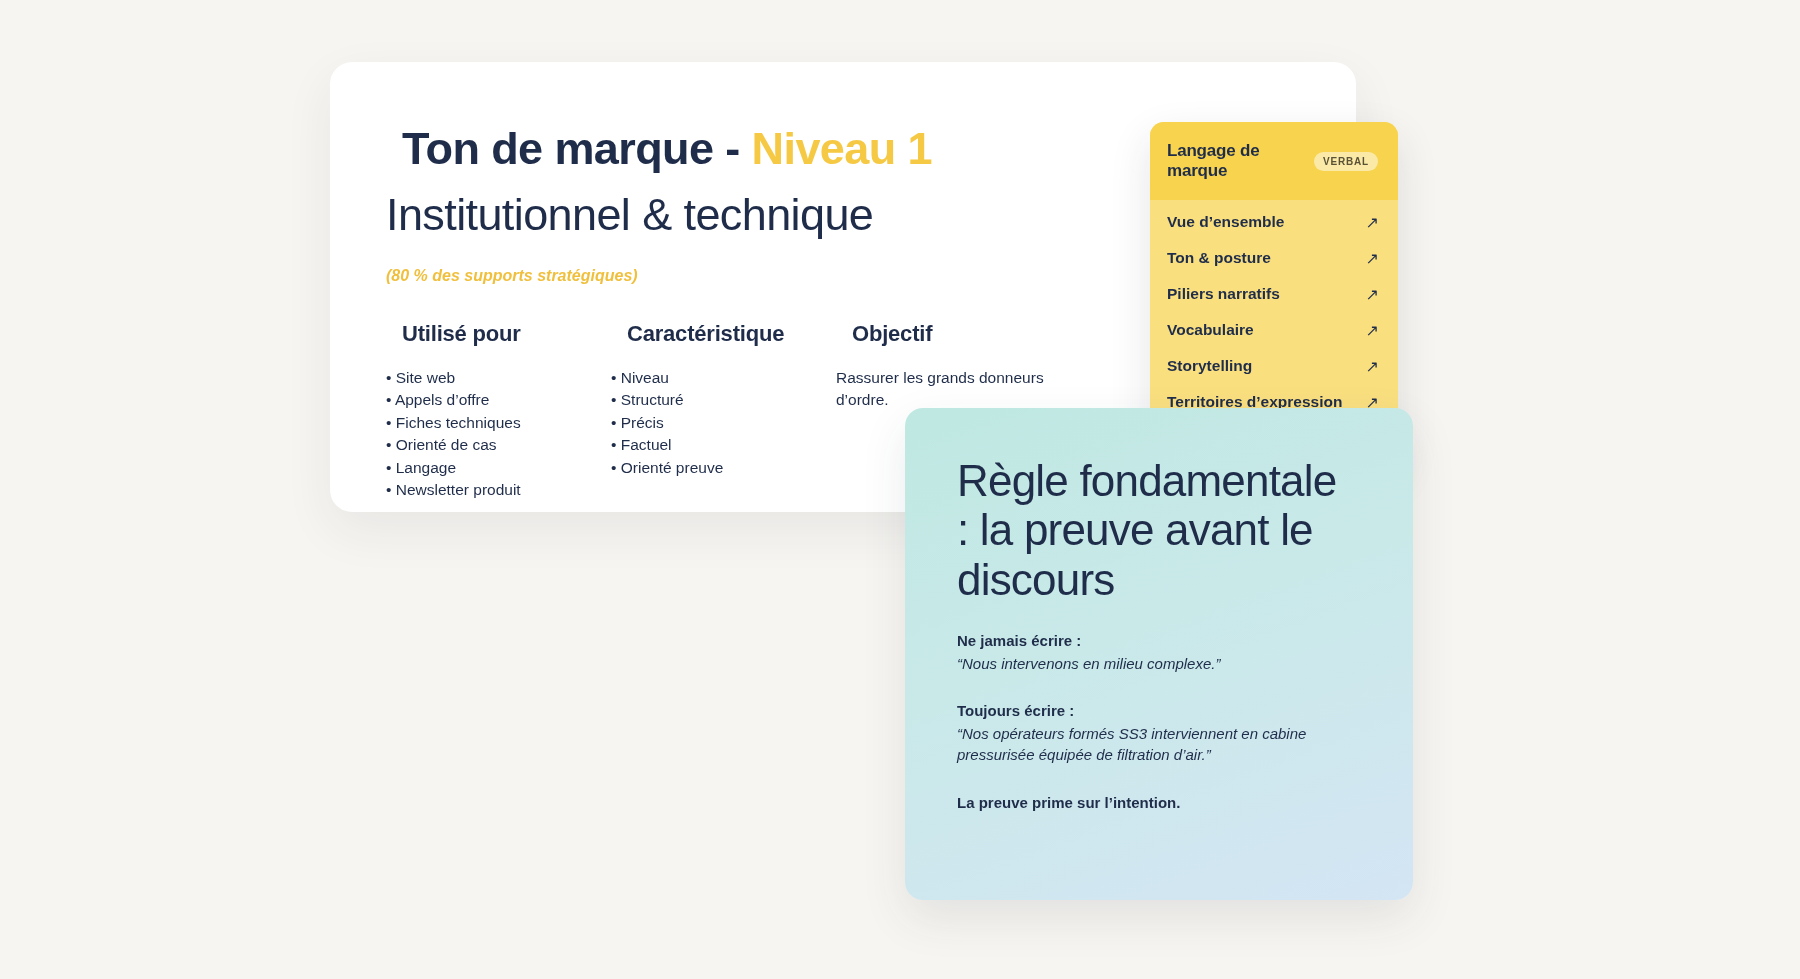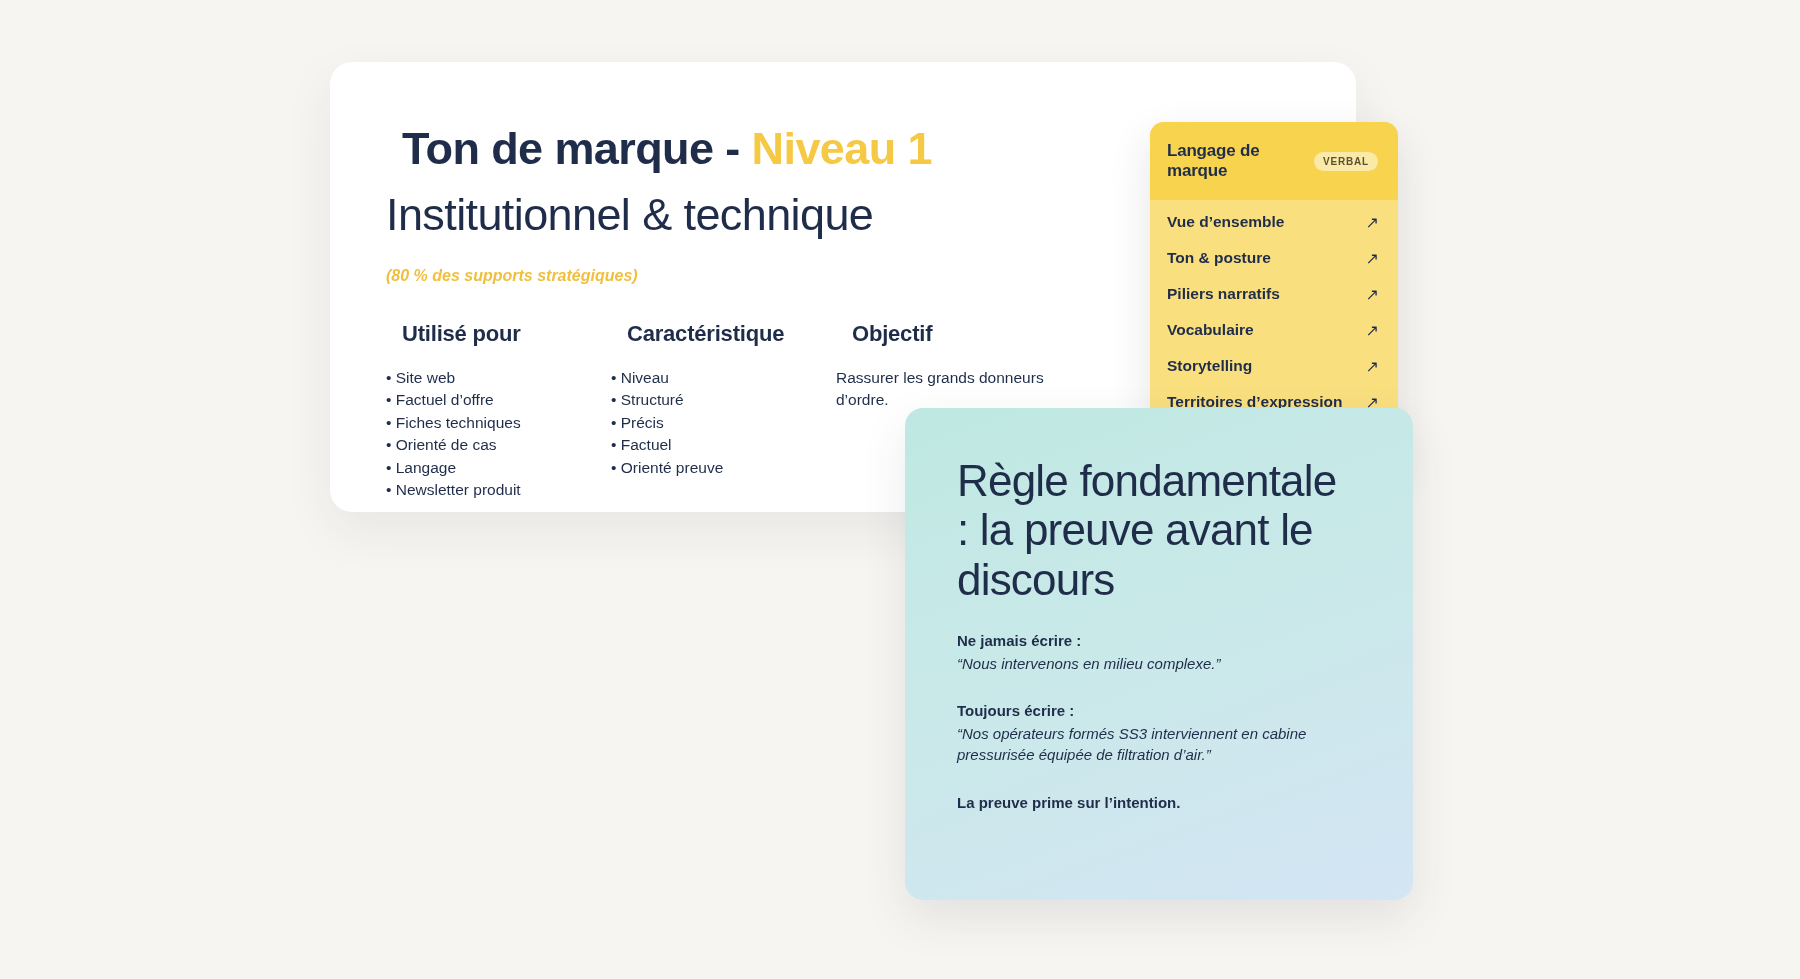--- a/index.html
+++ b/index.html
@@ -208,21 +208,21 @@
   <section class="main-card">
     <h1 class="title-line1"><span>Ton de marque - </span><span class="title-accent">Niveau 1</span></h1>
     <h2 class="title-line2">Institutionnel &amp; technique</h2>
     <div class="subtitle">(80 % des supports stratégiques)</div>
 
     <div class="columns">
       <div class="col col-1">
         <h3>Utilisé pour</h3>
         <ul>
           <li>• Site web</li>
-          <li>• Factuel d’offre</li>
+          <li>• Appels d’offre</li>
           <li>• Fiches techniques</li>
           <li>• Orienté de cas</li>
           <li>• Langage</li>
           <li>• Newsletter produit</li>
         </ul>
       </div>
 
       <div class="col col-2">
         <h3>Caractéristique</h3>
         <ul>

